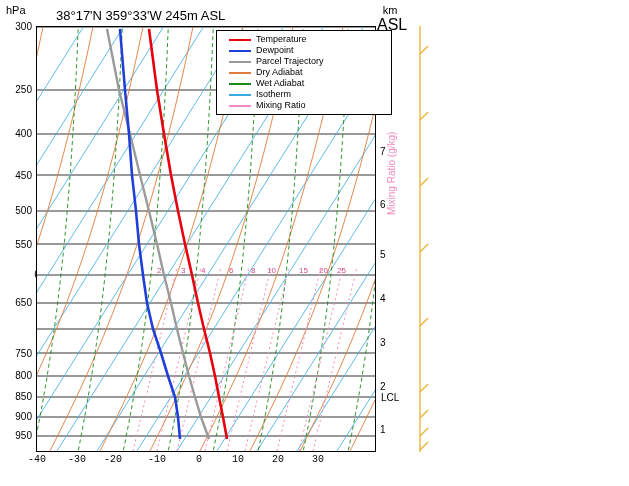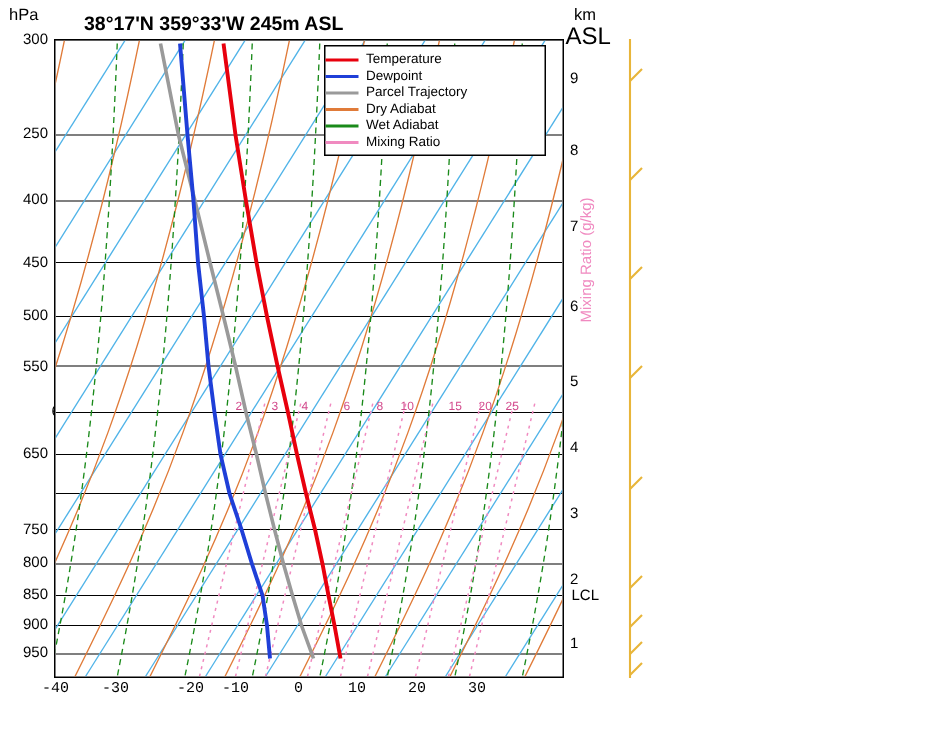--- a/index.html
+++ b/index.html
@@ -1,33 +1,33 @@
 <!DOCTYPE html>
 <html><head>
 <meta charset="utf-8">
 <style>
   html,body{margin:0;padding:0;}
   body{width:629px;height:486px;background:#ffffff;font-family:"Liberation Sans",sans-serif;position:relative;overflow:hidden;}
   .abs{position:absolute;}
   
   #sounding{left:0;top:0;width:410px;height:486px;}
   #hpa-label{left:6px;top:4px;font-size:11px;color:#000;}
-  #title-main{left:56px;top:8px;font-size:13px;font-weight:bold;color:#000;}
+  #title-main{left:56px;top:8px;font-size:13px;font-weight:normal;color:#000;}
   #km-label{left:377px;top:4px;font-size:11px;color:#000;text-align:center;width:26px;}
   #asl-label{left:377px;top:16px;font-size:16px;color:#000;text-align:center;width:26px;}
   #plot{left:36px;top:26px;width:340px;height:426px;border:1px solid #000;box-sizing:border-box;overflow:hidden;background:#fff;}
   #plot svg{display:block;}
   .ytick{font-size:10px;color:#000;text-align:right;width:32px;}
   .xtick{font-size:10px;color:#000;text-align:center;width:30px;font-family:Liberation Mono, monospace;}
   #xaxis-title{left:66px;top:468px;width:290px;text-align:center;font-size:11px;color:#000;}
   .kmtick{font-size:10px;color:#000;position:absolute;left:380px;}
   #mixlabel{position:absolute;left:386px;top:215px;font-size:10px;color:#f08ac0;transform:rotate(-90deg);transform-origin:left top;white-space:nowrap;}
   #lcl-label{position:absolute;left:381px;top:392px;font-size:10px;color:#000;}
   
-  #legend{left:216px;top:30px;width:148px;background:#fff;border:1px solid #000;padding:3px 0;box-sizing:border-box;}
+  #legend{left:216px;top:30px;width:176px;background:#fff;border:1px solid #000;padding:3px 12px;box-sizing:border-box;}
   .lg-row{display:flex;align-items:center;height:11px;}
   .lg-swatch{width:22px;height:0;border-top-width:2px;border-top-style:solid;margin-right:5px;}
   .lg-text{font-size:9px;color:#000;line-height:11px;}
   
   #rightcol{left:410px;top:0;width:219px;height:486px;}
 </style>
 </head>
 <body>
 
 <div class="abs" id="sounding">
@@ -181,28 +181,32 @@
     </div>
     <div class="lg-row">
       <span class="lg-swatch" style="border-top-color:#e07b39"></span>
       <span class="lg-text">Dry Adiabat</span>
     </div>
     <div class="lg-row">
       <span class="lg-swatch" style="border-top-color:#1a8a1a"></span>
       <span class="lg-text">Wet Adiabat</span>
     </div>
     <div class="lg-row">
+      <span class="lg-swatch" style="border-top-color:#3aa9e0"></span>
+      <span class="lg-text">Isotherm</span>
+    </div>
+    <div class="lg-row">
       <span class="lg-swatch" style="border-top-color:#f08ac0"></span>
       <span class="lg-text">Mixing Ratio</span>
     </div>
   </div>
 
   <div class="abs xtick" style="left:22px;top:454px;">-40</div>
   <div class="abs xtick" style="left:62px;top:454px;">-30</div>
-  <div class="abs xtick" style="left:112px;top:454px;">-20</div>
+  <div class="abs xtick" style="left:98px;top:454px;">-20</div>
   <div class="abs xtick" style="left:142px;top:454px;">-10</div>
   <div class="abs xtick" style="left:184px;top:454px;">0</div>
   <div class="abs xtick" style="left:223px;top:454px;">10</div>
   <div class="abs xtick" style="left:263px;top:454px;">20</div>
   <div class="abs xtick" style="left:303px;top:454px;">30</div>
 
 </div>
 
 <div class="abs" style="left:404px;top:26px;width:42px;height:426px;">
   <svg width="42" height="426" viewBox="0 0 42 426" xmlns="http://www.w3.org/2000/svg">

